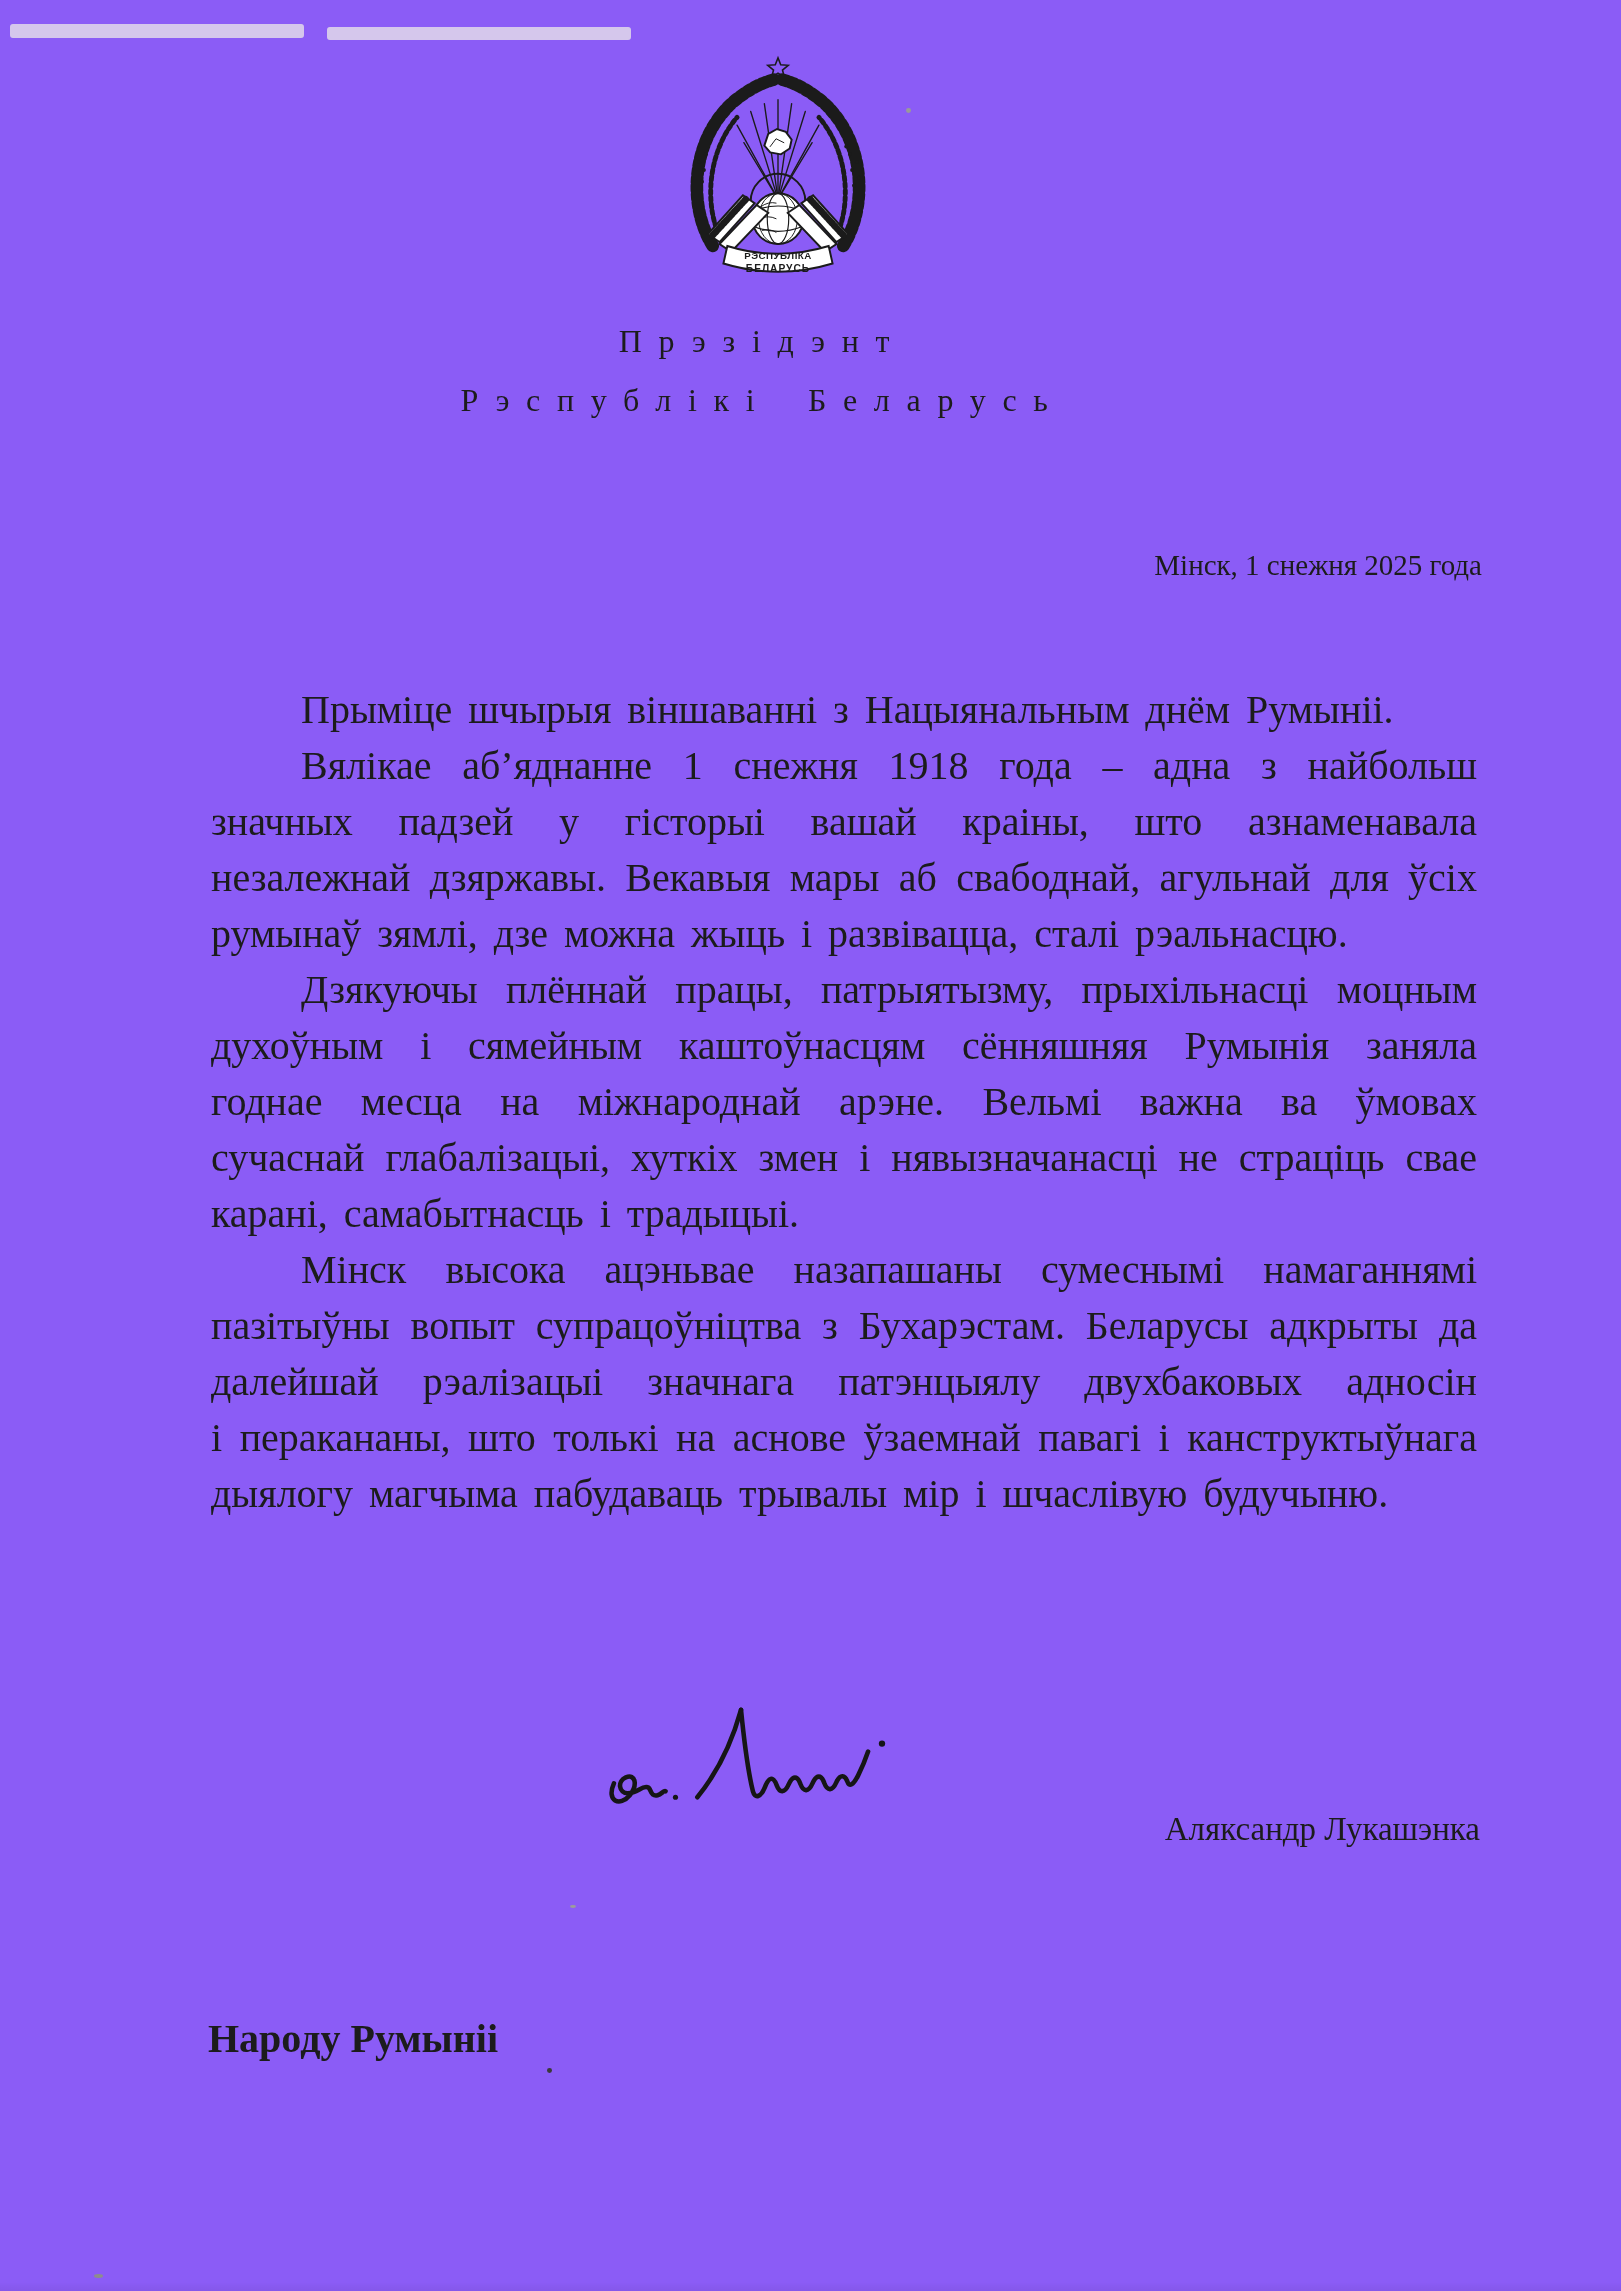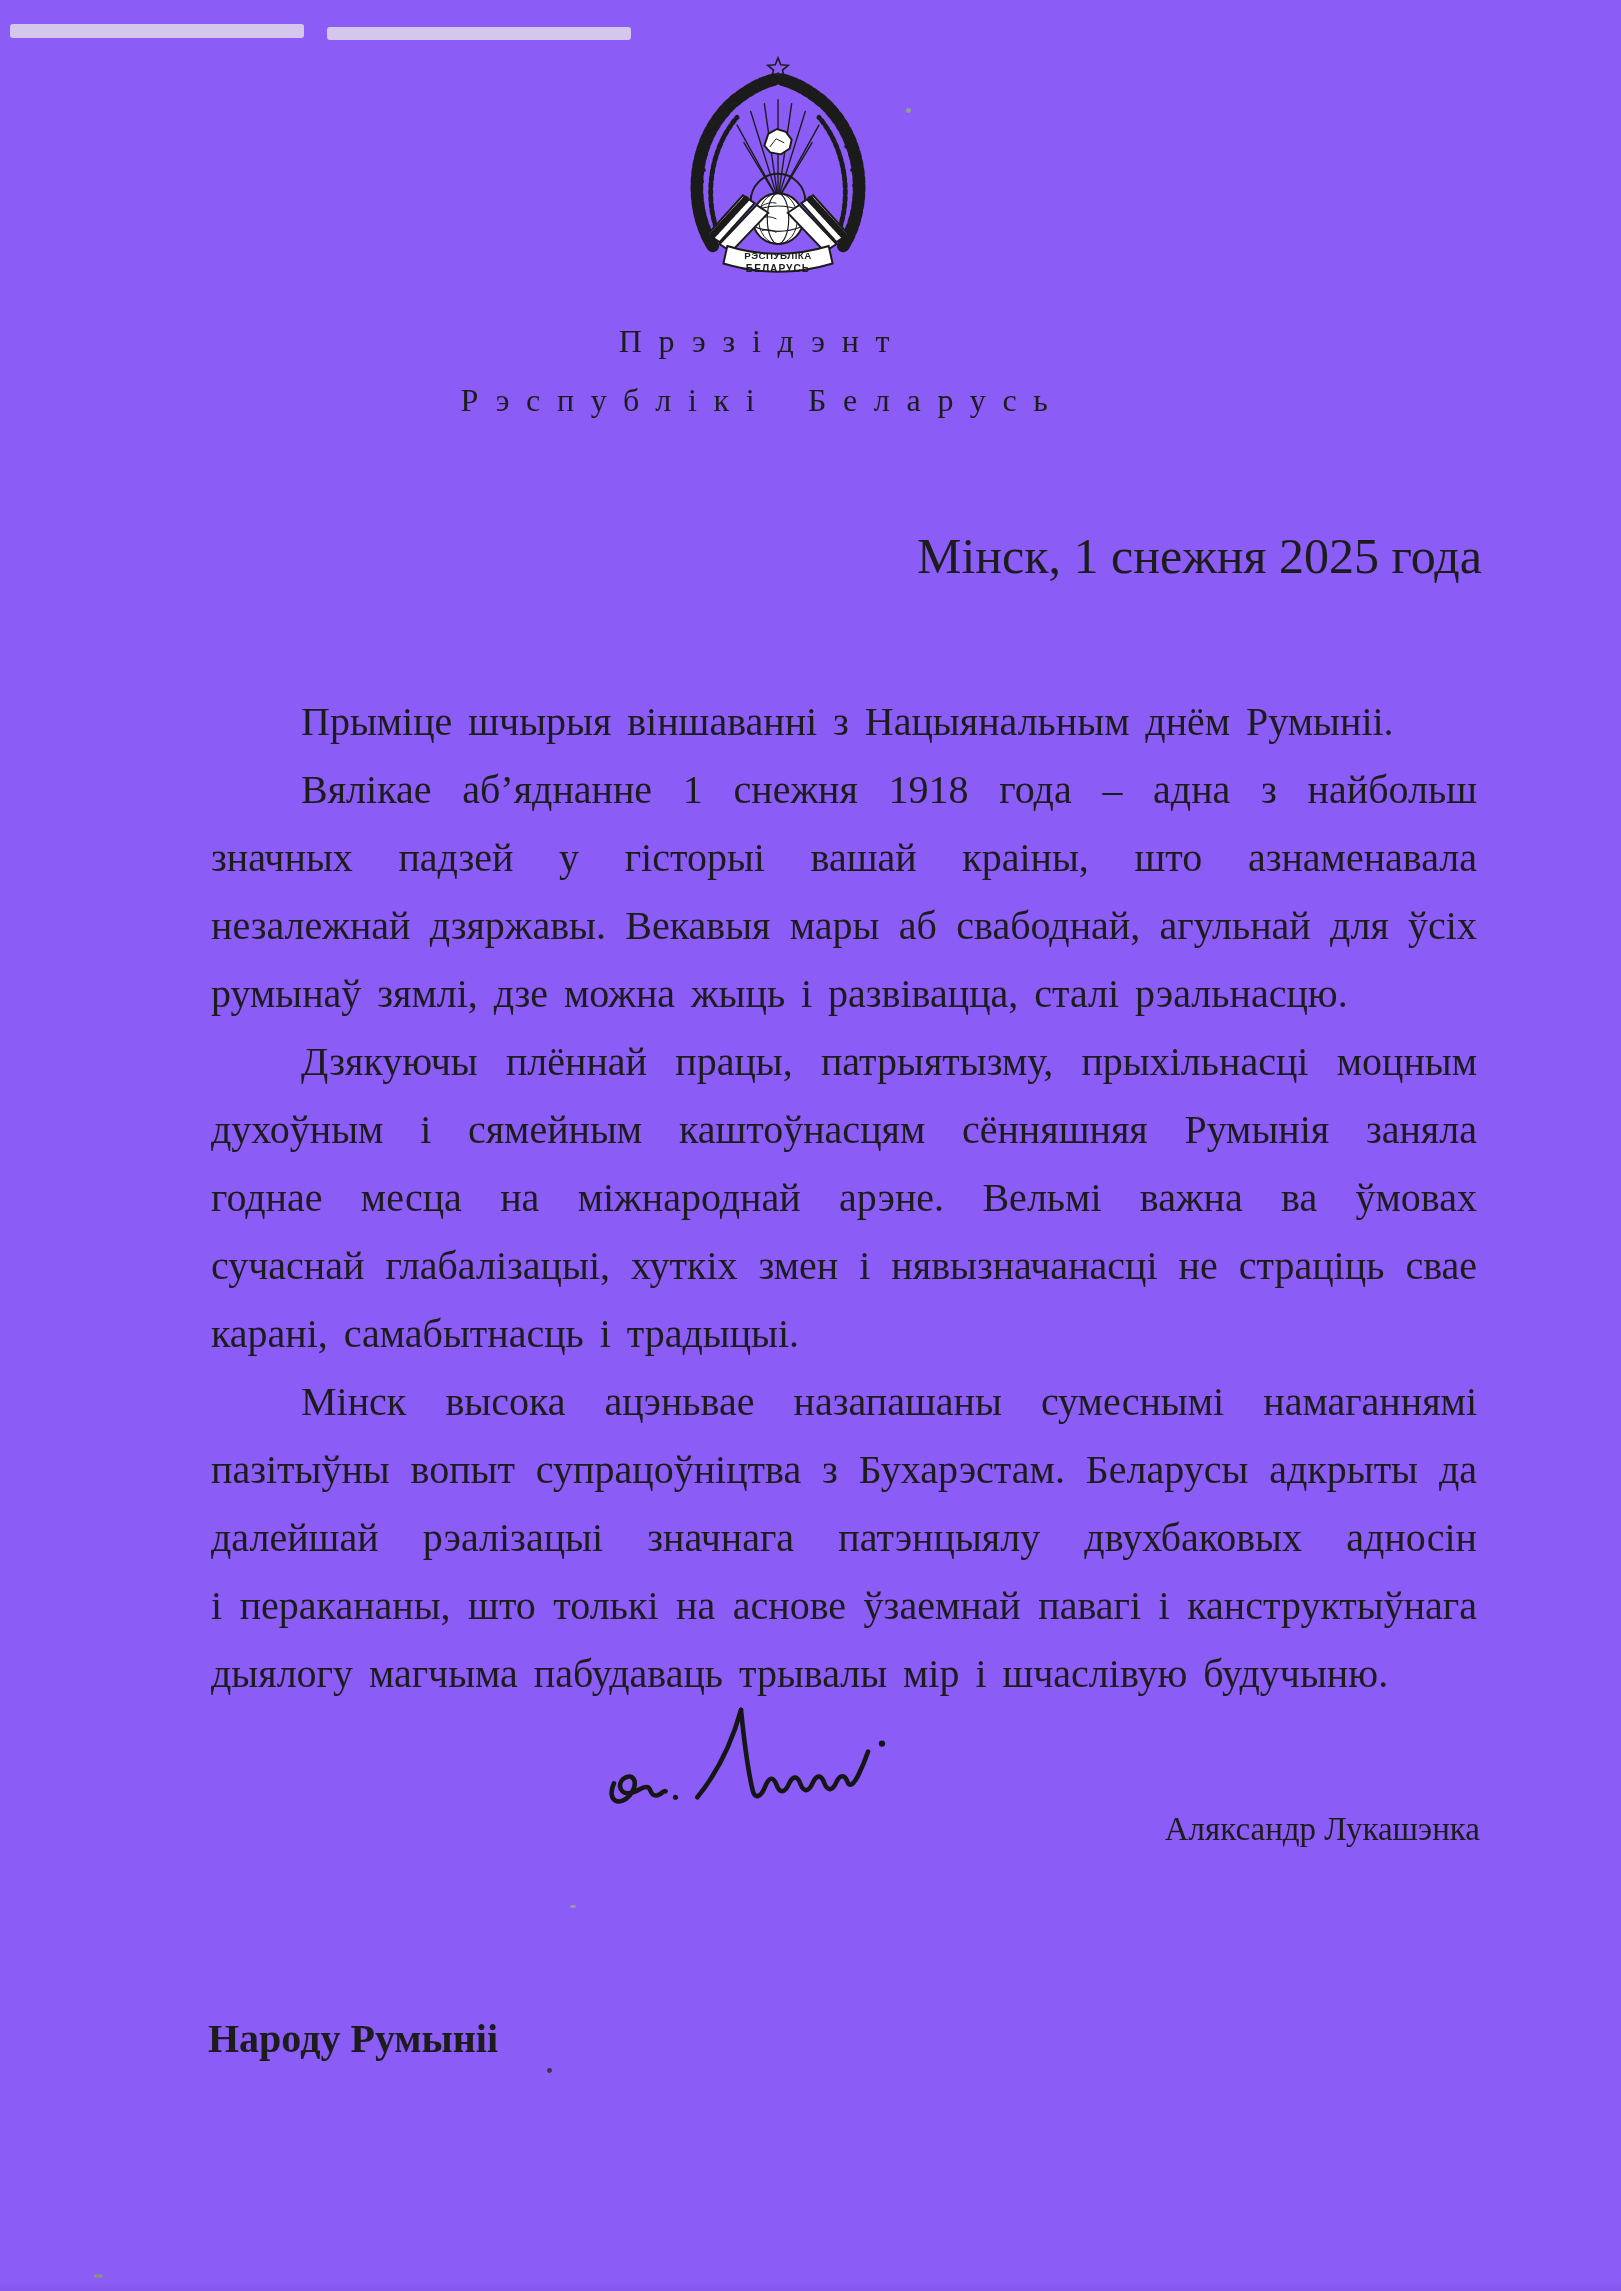--- a/index.html
+++ b/index.html
@@ -24,30 +24,30 @@
     position: absolute; left: 96px; top: 312px; width: 1333px;
     text-align: center;
   }
   .title-line {
     font-size: 32px; letter-spacing: 16.7px; word-spacing: 11.8px;
     line-height: 59px; white-space: nowrap;
   }
 
   
   .dateline {
-    position: absolute; top: 527px; right: 139px;
-    font-size: 50px; white-space: nowrap; text-align: right;
+    position: absolute; top: 549px; right: 139px;
+    font-size: 29px; white-space: nowrap; text-align: right;
   }
 
   
   .body-text {
     position: absolute; left: 211px; top: 682px; width: 1266px;
     font-size: 40px; line-height: 56px; word-spacing: 5.9px;
   }
-  .ln { text-align: justify; white-space: normal; margin-top: 12px; }
+  .ln { text-align: justify; white-space: normal; }
   .ln.just { text-align-last: justify; }
   .ln.first { padding-left: 90px; }
 
   
   .signature-svg { position: absolute; left: 588px; top: 1688px; width: 306px; height: 139px; }
   .signature-name {
     position: absolute; top: 1811px; right: 141px;
     font-size: 33px; white-space: nowrap;
   }
 

